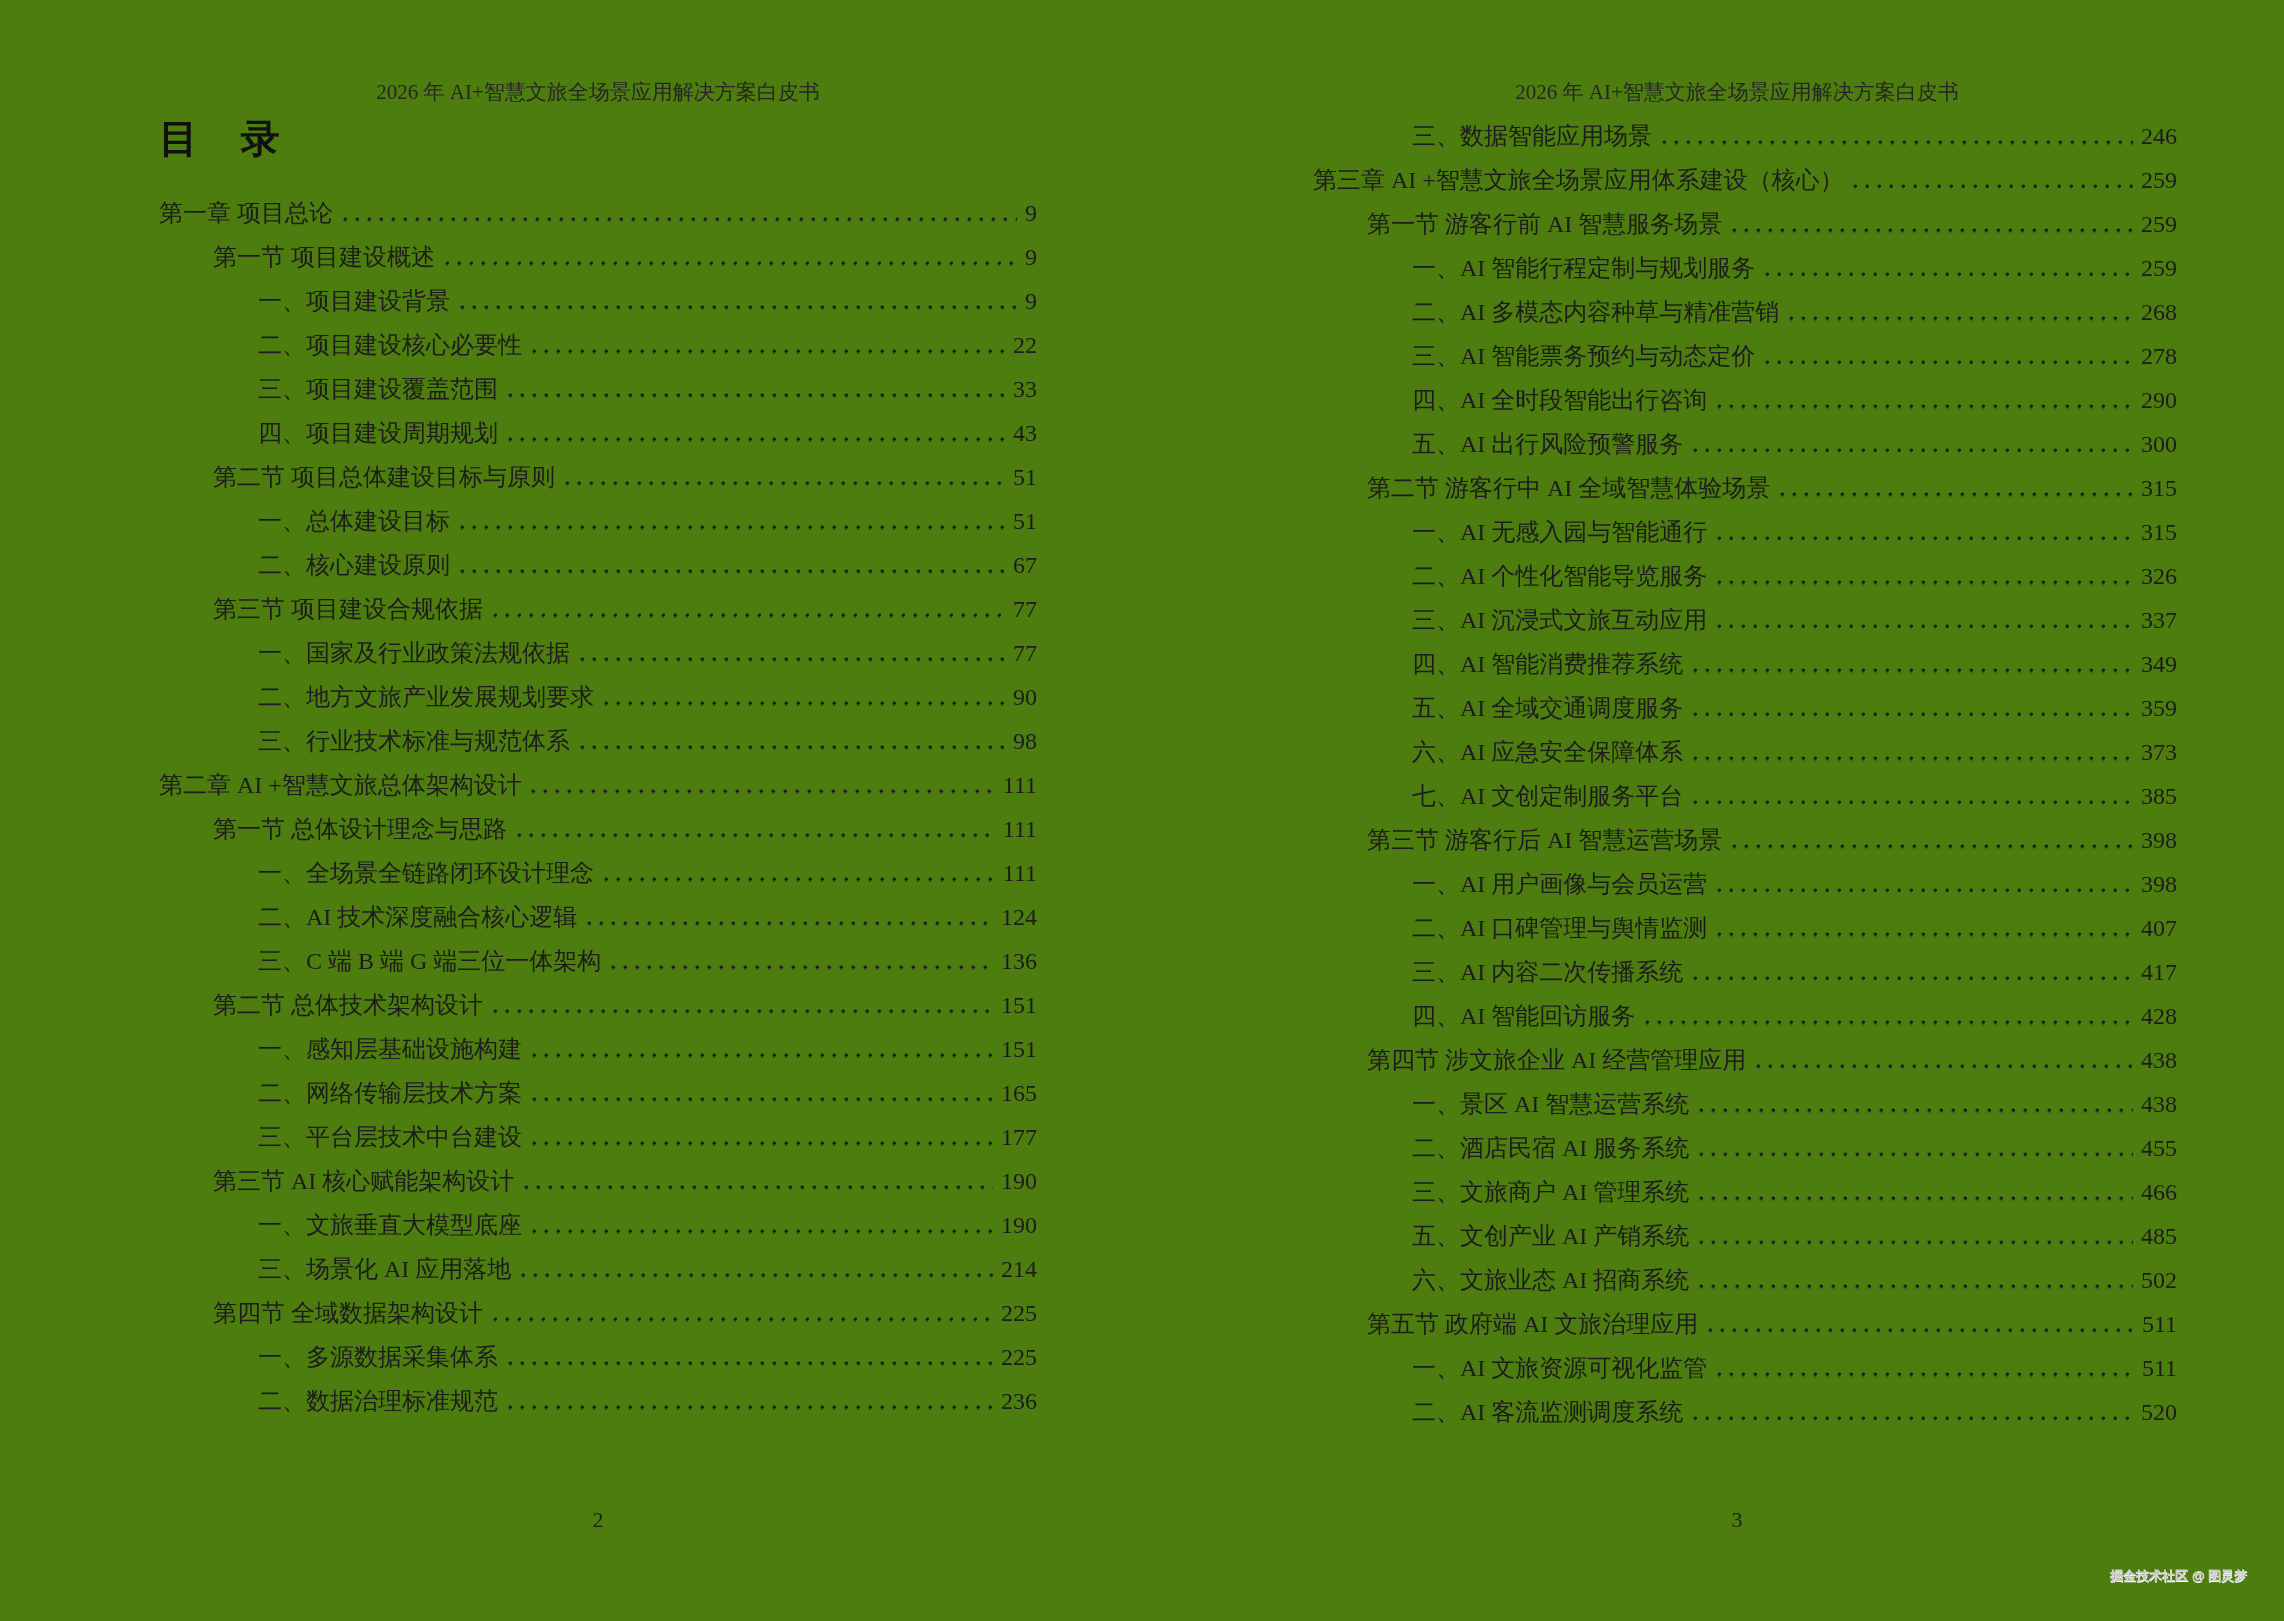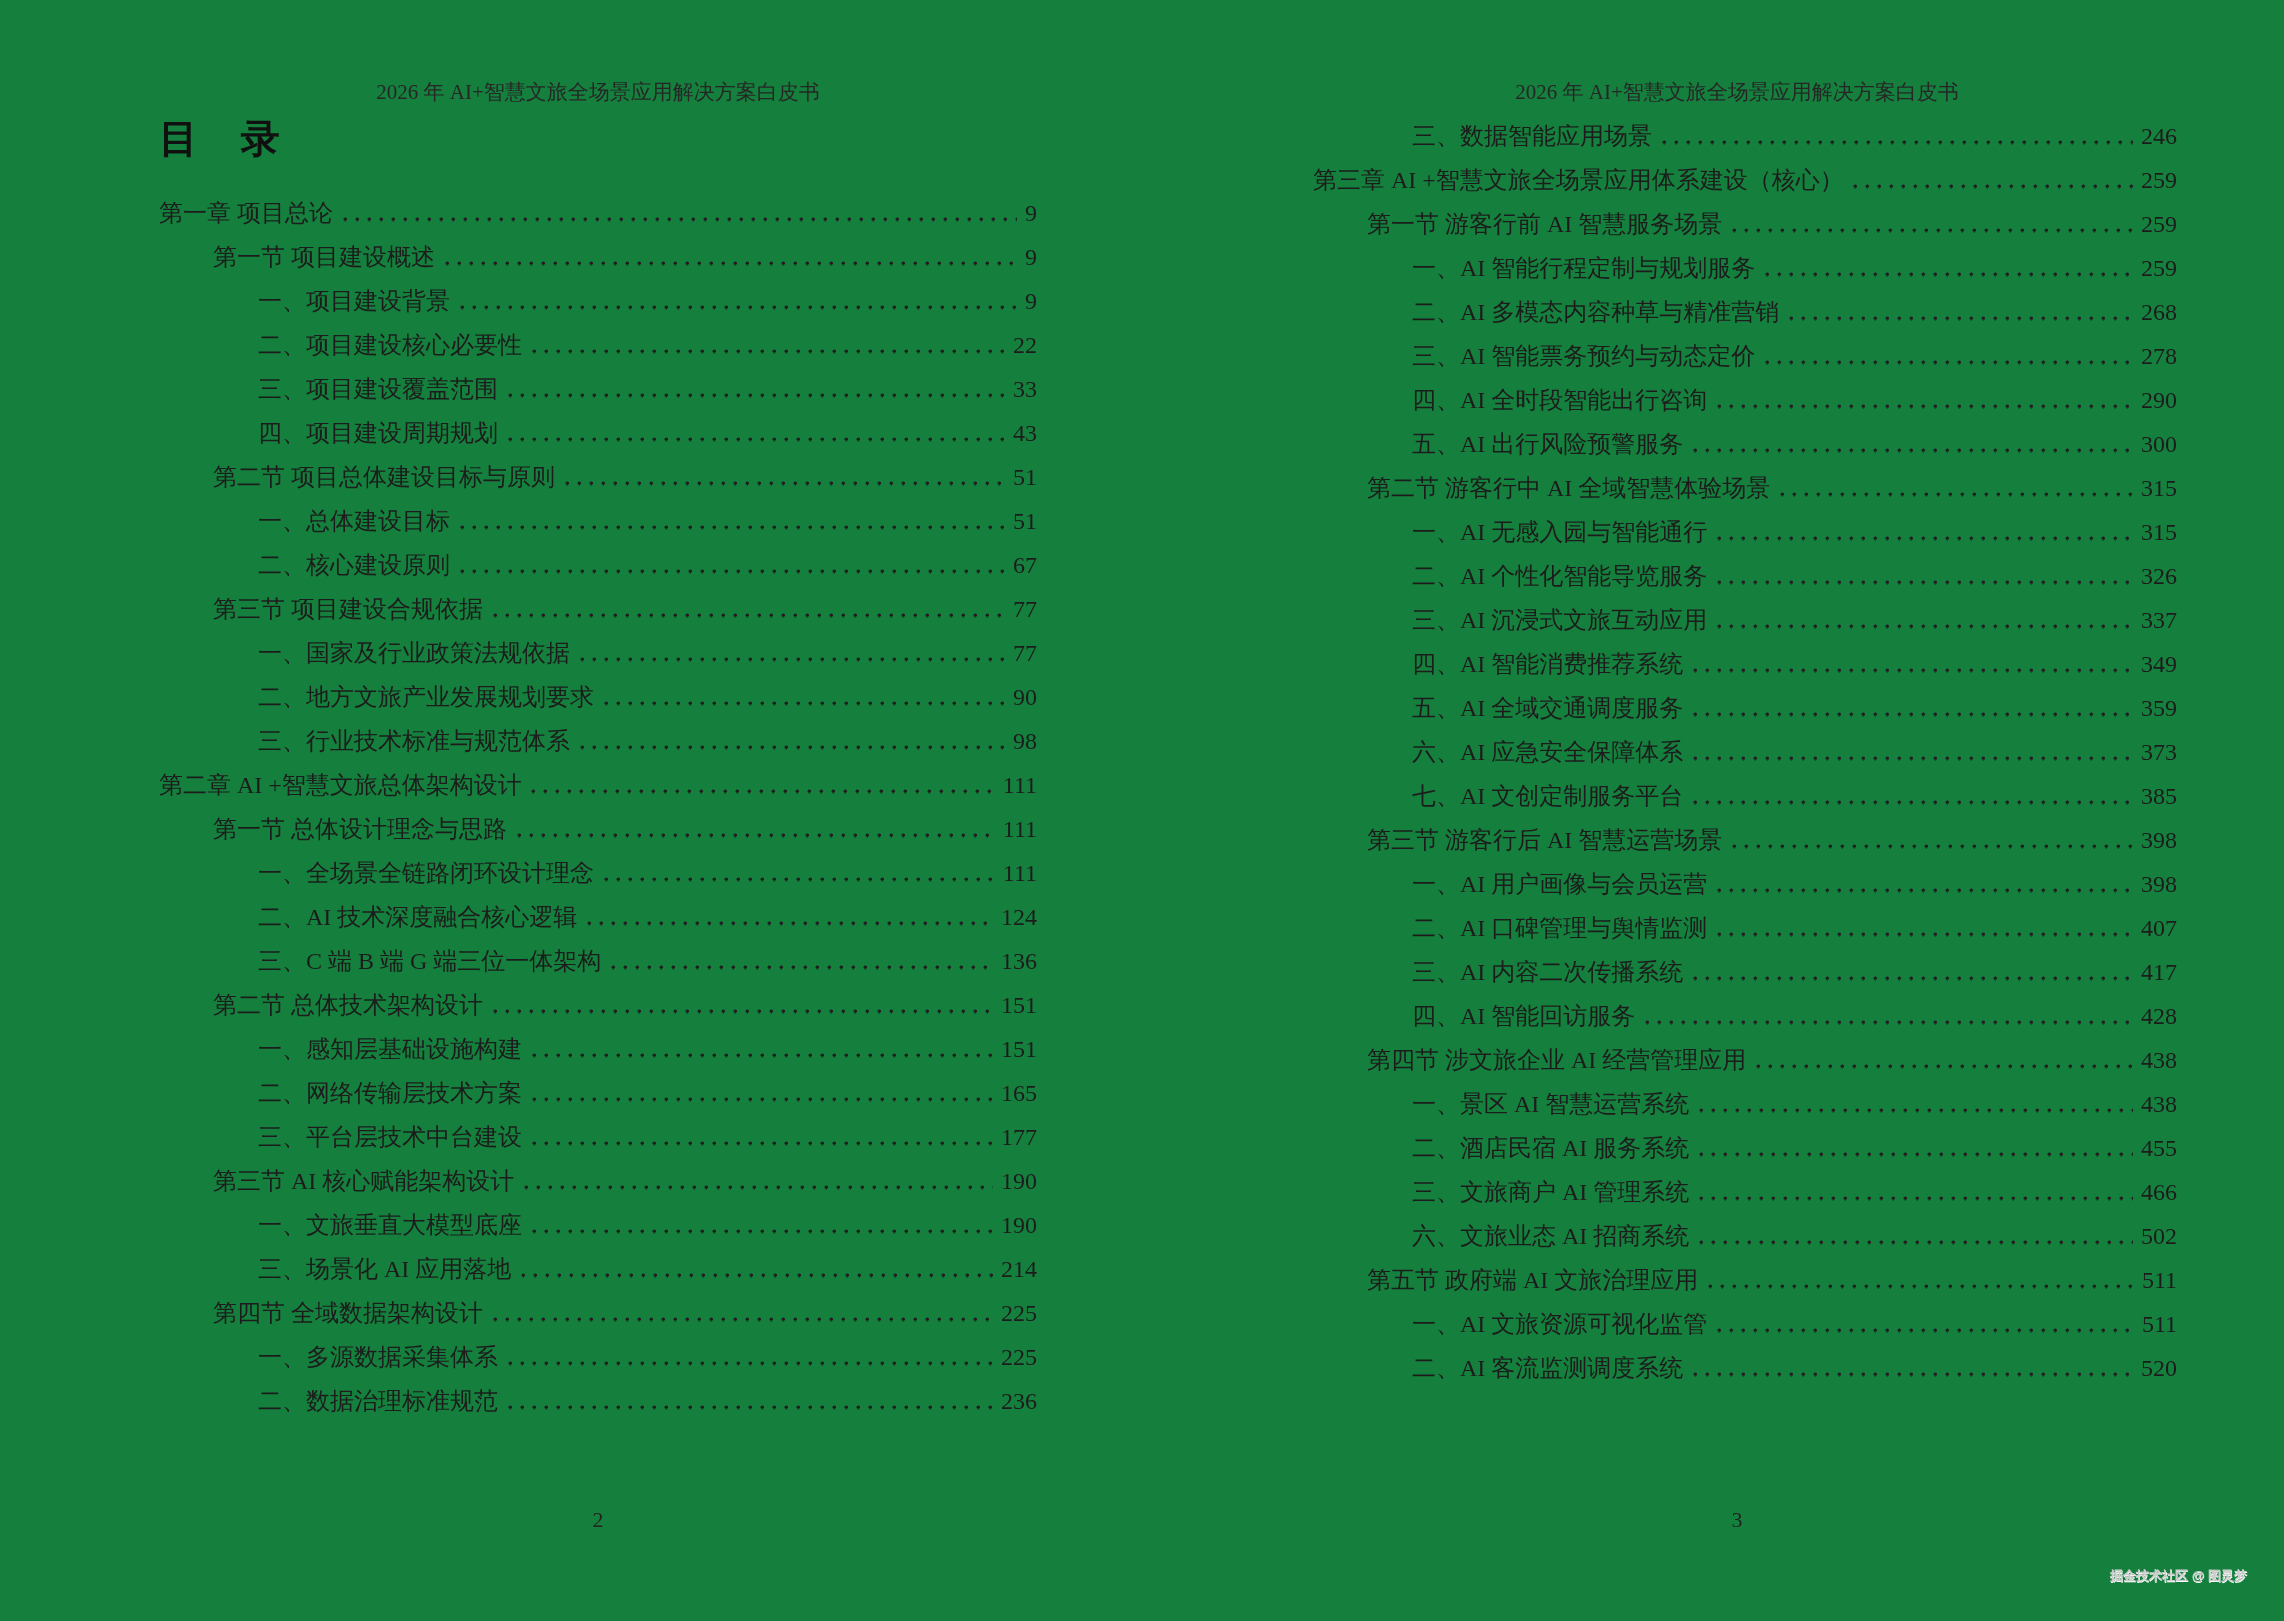--- a/index.html
+++ b/index.html
@@ -4,21 +4,21 @@
 <style>
   html,body{margin:0;padding:0;}
   body{
     width:2284px;height:1622px;
     background:#ffffff;
     font-family:"Liberation Serif","DejaVu Serif",serif;
     color:#1c1c1c;
     overflow:hidden;
     position:relative;
   }
-  .spread{position:absolute;inset:0;background:#15803d;}
+  .spread{position:absolute;inset:0;background:#4d7c0f;}
   .page{position:absolute;top:0;height:1622px;}
   #page-left{left:159px;width:878px;}
   #page-right{left:1297px;width:880px;}
 
   .page-header{
     position:absolute;top:80px;left:0;right:0;
     text-align:center;
     font-size:21px;line-height:24px;
     color:#262626;
     white-space:nowrap;
@@ -343,20 +343,25 @@
     <span class="toc-label">二、酒店民宿 AI 服务系统</span>
     <span class="leader"></span>
     <span class="toc-pagenum">455</span>
   </div>
         <div class="toc-row lvl2">
     <span class="toc-label">三、文旅商户 AI 管理系统</span>
     <span class="leader"></span>
     <span class="toc-pagenum">466</span>
   </div>
         <div class="toc-row lvl2">
+    <span class="toc-label">五、文创产业 AI 产销系统</span>
+    <span class="leader"></span>
+    <span class="toc-pagenum">485</span>
+  </div>
+        <div class="toc-row lvl2">
     <span class="toc-label">六、文旅业态 AI 招商系统</span>
     <span class="leader"></span>
     <span class="toc-pagenum">502</span>
   </div>
         <div class="toc-row lvl1">
     <span class="toc-label">第五节 政府端 AI 文旅治理应用</span>
     <span class="leader"></span>
     <span class="toc-pagenum">511</span>
   </div>
         <div class="toc-row lvl2">

